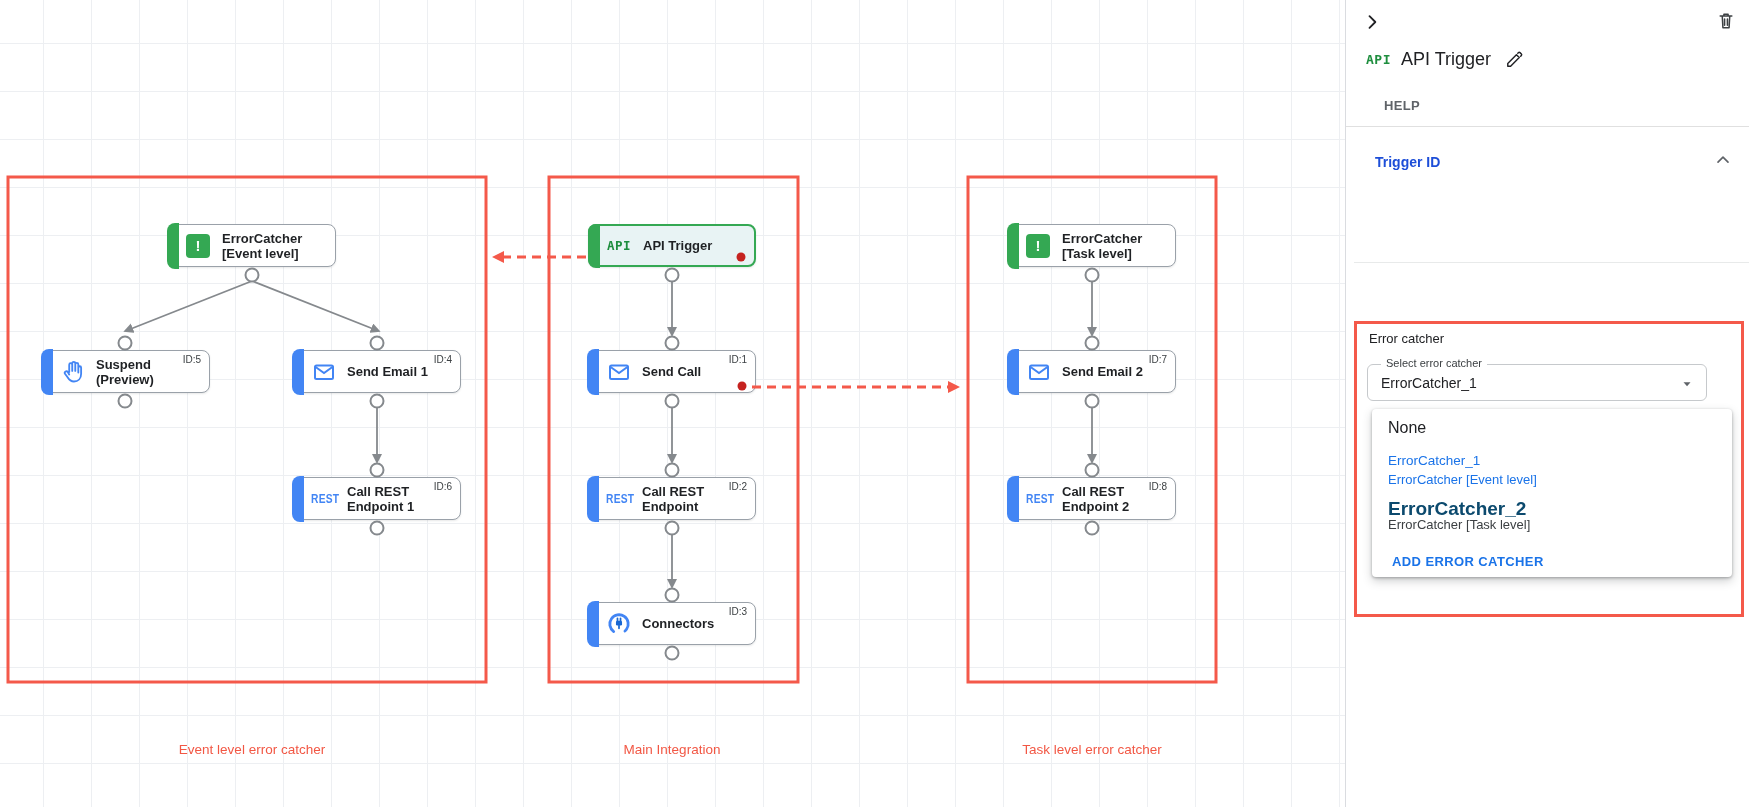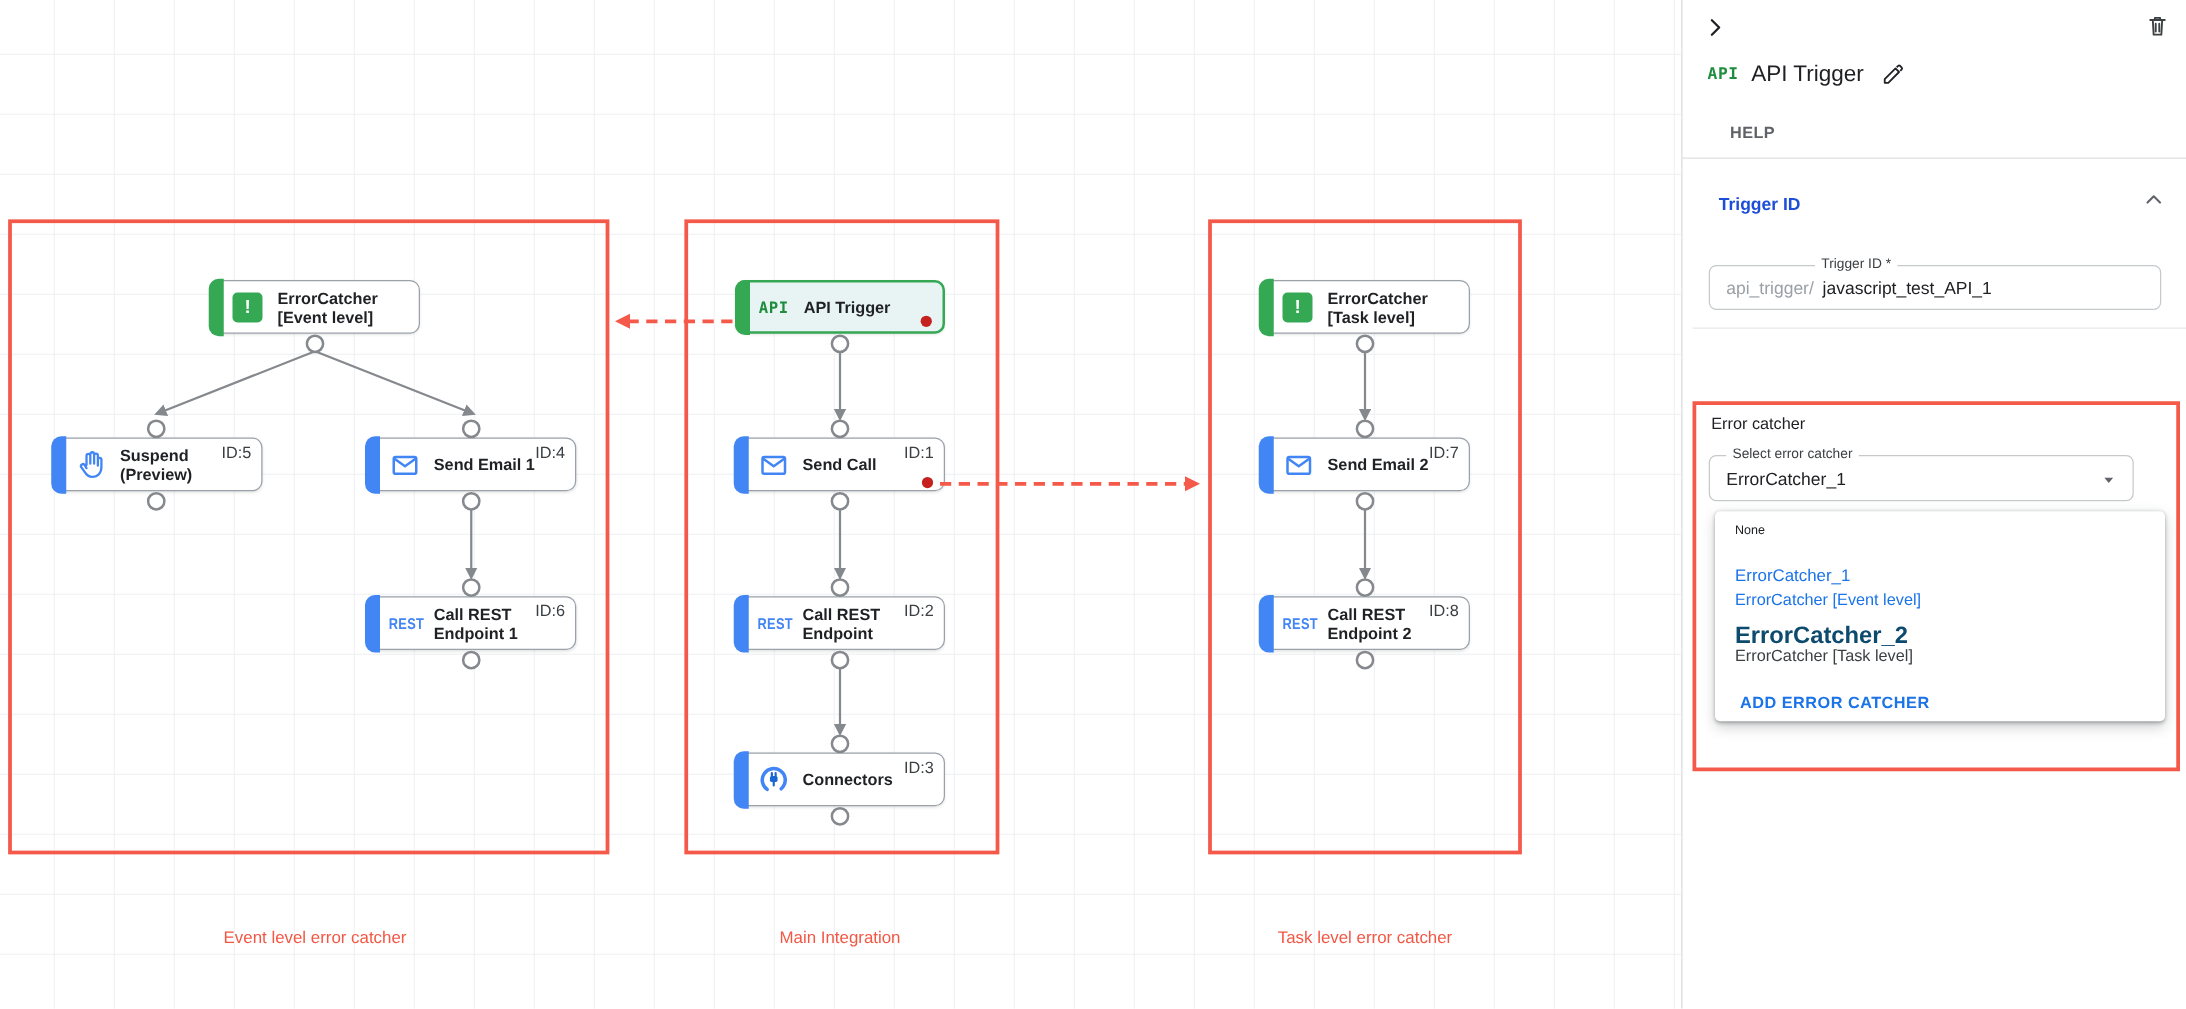--- a/index.html
+++ b/index.html
@@ -17,21 +17,21 @@
 
   .node { position:absolute; width:168px; height:43px; background:#fff;
     border:1.5px solid #9aa1a9; border-radius:8px; z-index:2;
     display:flex; align-items:center; padding-left:17px;
     box-shadow:0 1px 2px rgba(60,64,67,.12); }
   .node .bar { position:absolute; left:-2.5px; top:-2.5px; bottom:-2.5px; width:12px;
     border-radius:8px 0 0 8px; }
   .bar.blue { background:#4285f4; } .bar.green { background:#34a853; }
   .node .nicon { width:36px; flex:0 0 36px; display:flex; align-items:center; }
   .node .nlabel { font-size:13px; font-weight:bold; color:#1f2124; line-height:15px; padding-right:28px; }
-  .node .nid { position:absolute; top:3px; right:8px; font-size:13px; color:#3c4043; }
+  .node .nid { position:absolute; top:3px; right:8px; font-size:10px; color:#3c4043; }
   .node.trigger { border:2px solid #34a853; background:#e8f3f4; }
 
   .ec-icon { width:24px; height:24px; background:#34a853; border-radius:4px; color:#fff;
     font-weight:bold; font-size:15px; display:flex; align-items:center; justify-content:center; }
   .api-text { font-family:"DejaVu Sans Mono", monospace; font-weight:bold; font-size:12.5px;
     color:#1e8e3e; letter-spacing:.5px; }
   .rest-text { font-weight:bold; font-size:12.5px; color:#4285f4; letter-spacing:.3px;
     display:inline-block; transform:scaleX(.82); transform-origin:left center; }
 
   .group-label { position:absolute; z-index:2; font-size:13.5px; color:#f25744;
@@ -276,46 +276,39 @@
 
     <div class="section-head" style="top:150px;">
       <span class="st">Trigger ID</span>
       <span>
         <svg width="20" height="20" viewBox="0 0 24 24">
           <path d="M6,14.5 L12,8.5 L18,14.5" fill="none" stroke="#5f6368" stroke-width="2" stroke-linecap="round" stroke-linejoin="round"></path>
         </svg>
       </span>
     </div>
 
-    <div class="mat-field" style="left:21px; top:212px; width:362px; height:36px;">
-      <span class="mat-label" style="left:84px;">Trigger ID *</span>
-      <div class="mat-content">
-        <span style="color:#9aa0a6; margin-right:7px;">api_trigger/</span>
-        <span style="color:#202124;">javascript_test_API_1</span>
-      </div>
-    </div>
 
     <div class="divider" style="left:8px; right:0; top:262px;"></div>
 
 
     <div class="red-outline" style="left:8px; top:321px; width:390px; height:296px;">
       <div style="position:absolute; left:12px; top:7px; font-size:13px; color:#202124;">Error catcher</div>
 
       <div class="mat-field" style="left:10px; top:40px; width:340px; height:37px;">
         <span class="mat-label" style="left:13px;">Select error catcher</span>
         <div class="mat-content" style="color:#202124;">
           <span>ErrorCatcher_1</span>
         </div>
         <svg width="14" height="14" viewBox="0 0 24 24" style="position:absolute; right:12px; top:12px;">
           <path d="M6,9 L12,16 L18,9 Z" fill="#5f6368"></path>
         </svg>
       </div>
 
       <div class="dd" style="left:15px; top:85px; width:360px; height:168px;">
-        <div style="top:10px; font-size:10px; color:#202124;">None</div>
+        <div style="top:10px; font-size:16px; color:#202124;">None</div>
         <div class="lnk" style="top:44px; font-size:13.5px;">ErrorCatcher_1</div>
         <div class="lnk" style="top:63px; font-size:13px;">ErrorCatcher [Event level]</div>
         <div style="top:89px; font-size:19px; font-weight:bold; color:#0c4a6e;">ErrorCatcher_2</div>
         <div style="top:108px; font-size:13px; color:#3c4043;">ErrorCatcher [Task level]</div>
         <div class="lnk" style="top:145px; left:20px; font-size:13px; font-weight:bold; letter-spacing:.4px;">ADD ERROR CATCHER</div>
       </div>
     </div>
 
   </div>
 </div>

